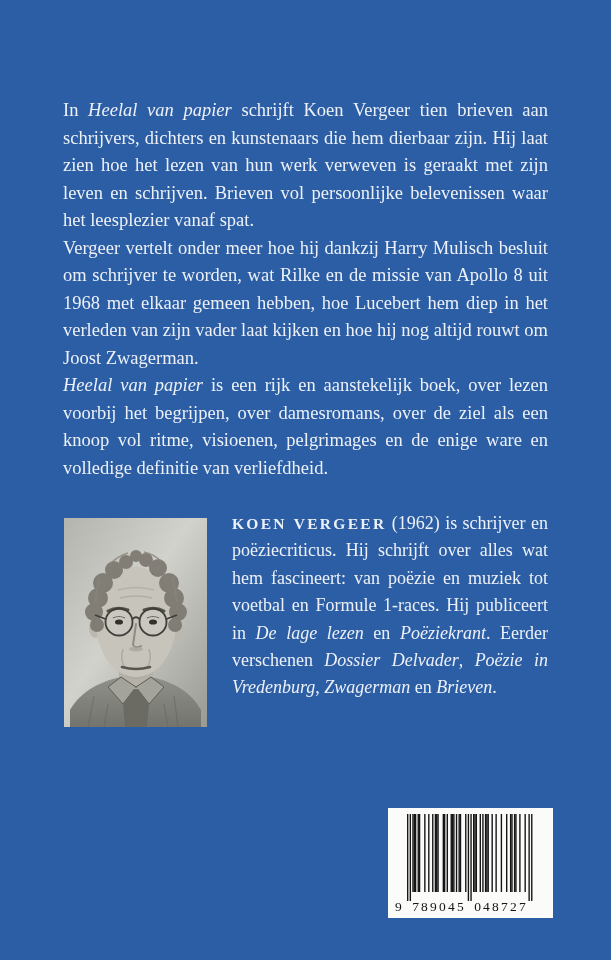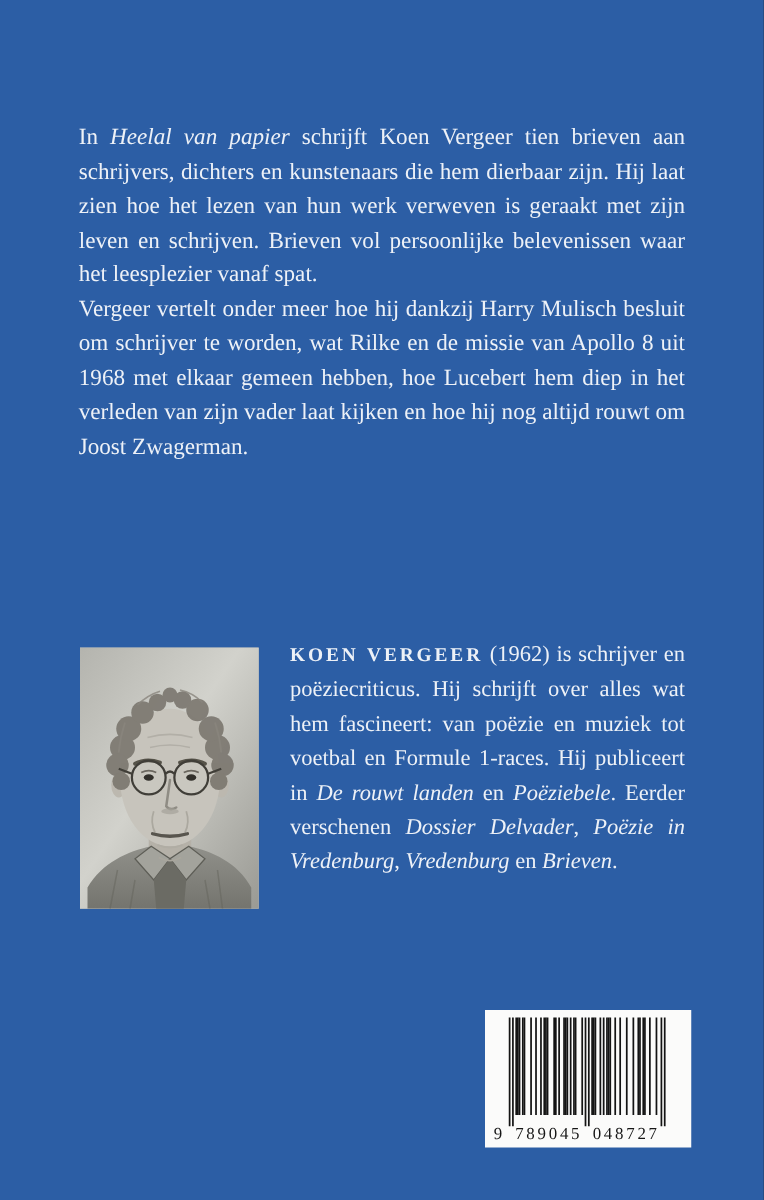--- a/index.html
+++ b/index.html
@@ -57,20 +57,21 @@
   }
 </style>
 </head>
 <body>
 
 <div class="cover">
 
   <div class="blurb">
     <p>In <em>Heelal van papier</em> schrijft Koen Vergeer tien brieven aan schrijvers, dichters en kunstenaars die hem dierbaar zijn. Hij laat zien hoe het lezen van hun werk verweven is geraakt met zijn leven en schrijven. Brieven vol persoonlijke bele­venissen waar het leesplezier vanaf spat.</p>
     <p>Vergeer vertelt onder meer hoe hij dankzij Harry Mulisch besluit om schrijver te worden, wat Rilke en de missie van Apollo 8 uit 1968 met elkaar gemeen hebben, hoe Lucebert hem diep in het verleden van zijn vader laat kijken en hoe hij nog altijd rouwt om Joost Zwagerman.</p>
+    <p><em>Heelal van papier</em> is een rijk en aanstekelijk boek, over lezen voorbij het begrijpen, over damesromans, over de ziel als een knoop vol ritme, visioenen, pelgrimages en de enige ware en volledige definitie van verliefdheid.</p>
   </div>
 
   <div class="photo" title="black-and-white portrait photo of the author">
     <svg width="143" height="209" viewBox="0 0 143 209">
       <defs>
         <linearGradient id="pbg" x1="0" y1="0" x2="1" y2="1">
           <stop offset="0" stop-color="#b4b4ae"></stop>
           <stop offset="0.45" stop-color="#d2d2cc"></stop>
           <stop offset="1" stop-color="#9a9a94"></stop>
         </linearGradient>
@@ -137,21 +138,21 @@
 
       <path d="M59,131 Q56,140 60,148 M85,131 Q88,140 84,148" stroke="#aba89f" stroke-width="1.4" fill="none"></path>
 
       <path d="M58,149 Q72,153 86,149" stroke="#58554e" stroke-width="2.6" fill="none" stroke-linecap="round"></path>
       <path d="M62,158 Q72,162 82,158" stroke="#b0ada4" stroke-width="1.4" fill="none"></path>
 
       <path d="M63,168 Q72,173 81,168" stroke="#a9a69d" stroke-width="1.4" fill="none"></path>
     </svg>
   </div>
 
-  <p class="bio"><span class="caps">KOEN VERGEER</span> (1962) is schrijver en poëziecriticus. Hij schrijft over alles wat hem fascineert: van poëzie en muziek tot voetbal en Formule 1-races. Hij pu­bliceert in <em>De rouwt landen</em> en <em>Poëzie­bele</em>. Eerder verschenen <em>Dossier Del­vader</em>, <em>Poëzie in Vredenburg</em>, <em>Vredenburg</em> en <em>Brieven</em>.</p>
+  <p class="bio"><span class="caps">KOEN VERGEER</span> (1962) is schrijver en poëziecriticus. Hij schrijft over alles wat hem fascineert: van poëzie en muziek tot voetbal en Formule 1-races. Hij pu­bliceert in <em>De lage lezen</em> en <em>Poëzie­krant</em>. Eerder verschenen <em>Dossier Del­vader</em>, <em>Poëzie in Vredenburg</em>, <em>Zwagerman</em> en <em>Brieven</em>.</p>
 
   <div class="barcode-box">
     <svg width="165" height="110" viewBox="0 0 165 110">
       <g id="barcode-bars" fill="#141414">
           <rect x="19.00" y="6" width="1.38" height="87"></rect>
           <rect x="21.64" y="6" width="1.38" height="87"></rect>
           <rect x="24.28" y="6" width="1.38" height="78"></rect>
           <rect x="25.60" y="6" width="1.38" height="78"></rect>
           <rect x="26.92" y="6" width="1.38" height="78"></rect>
           <rect x="29.56" y="6" width="1.38" height="78"></rect>

